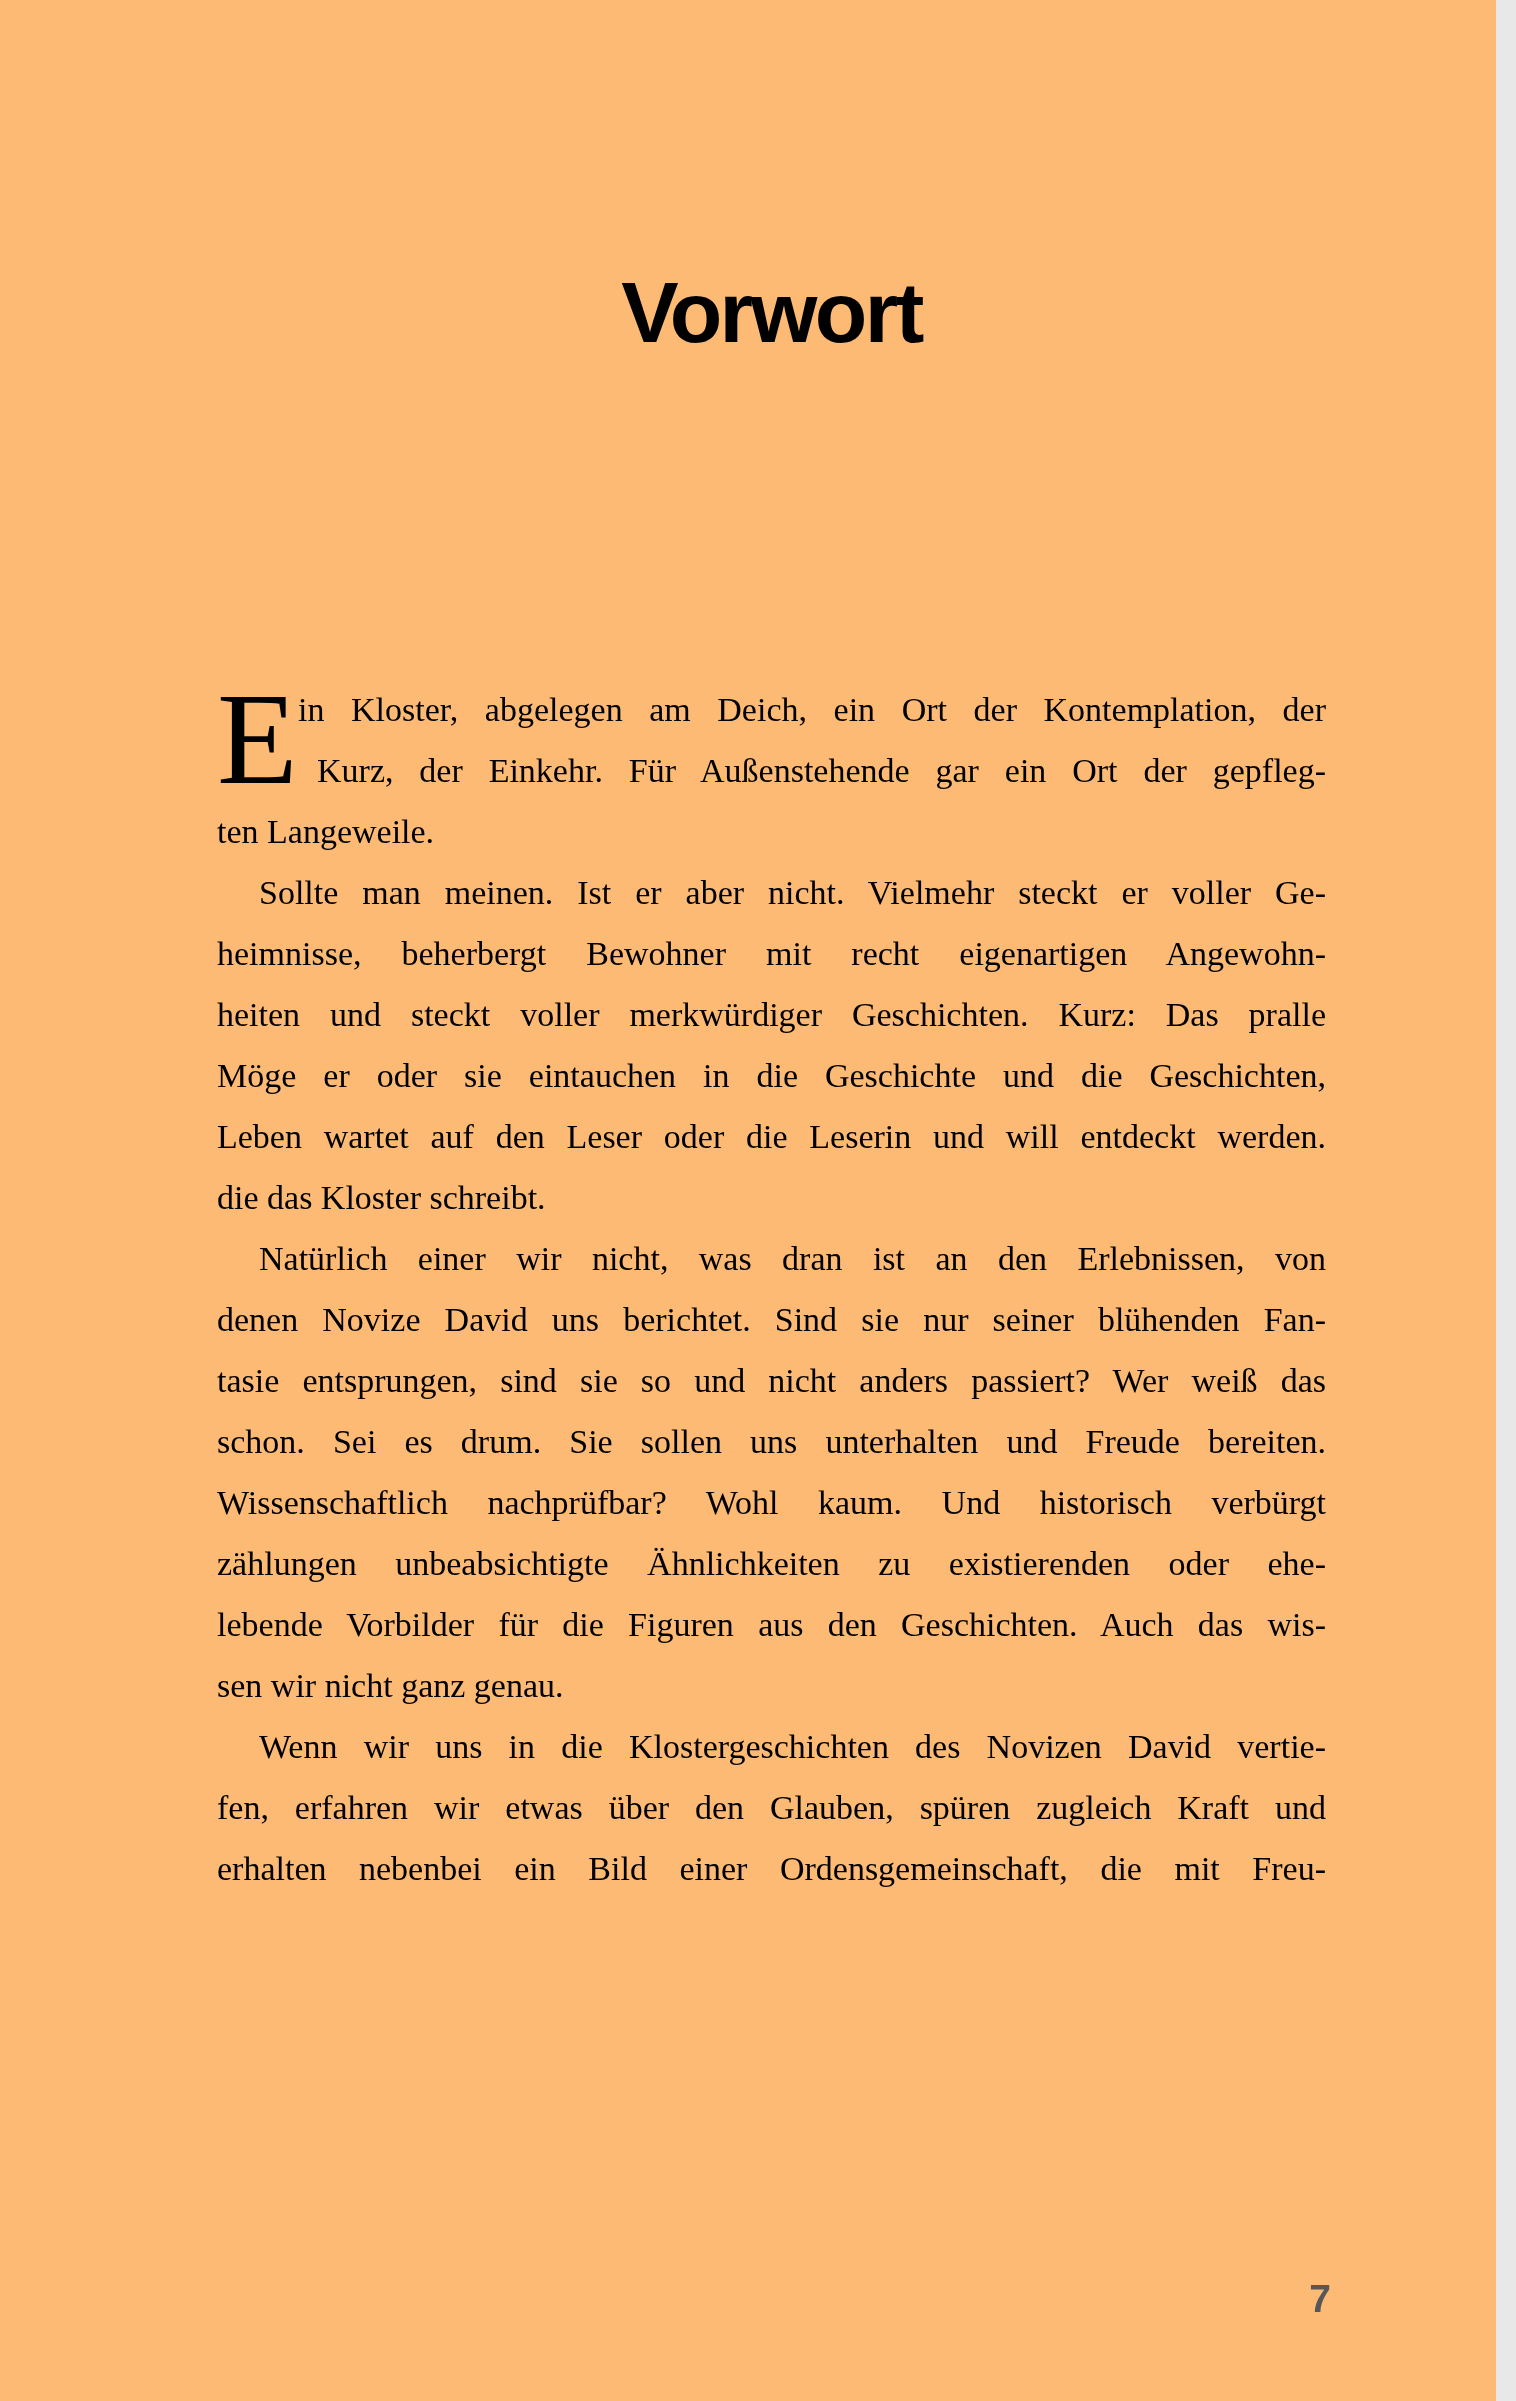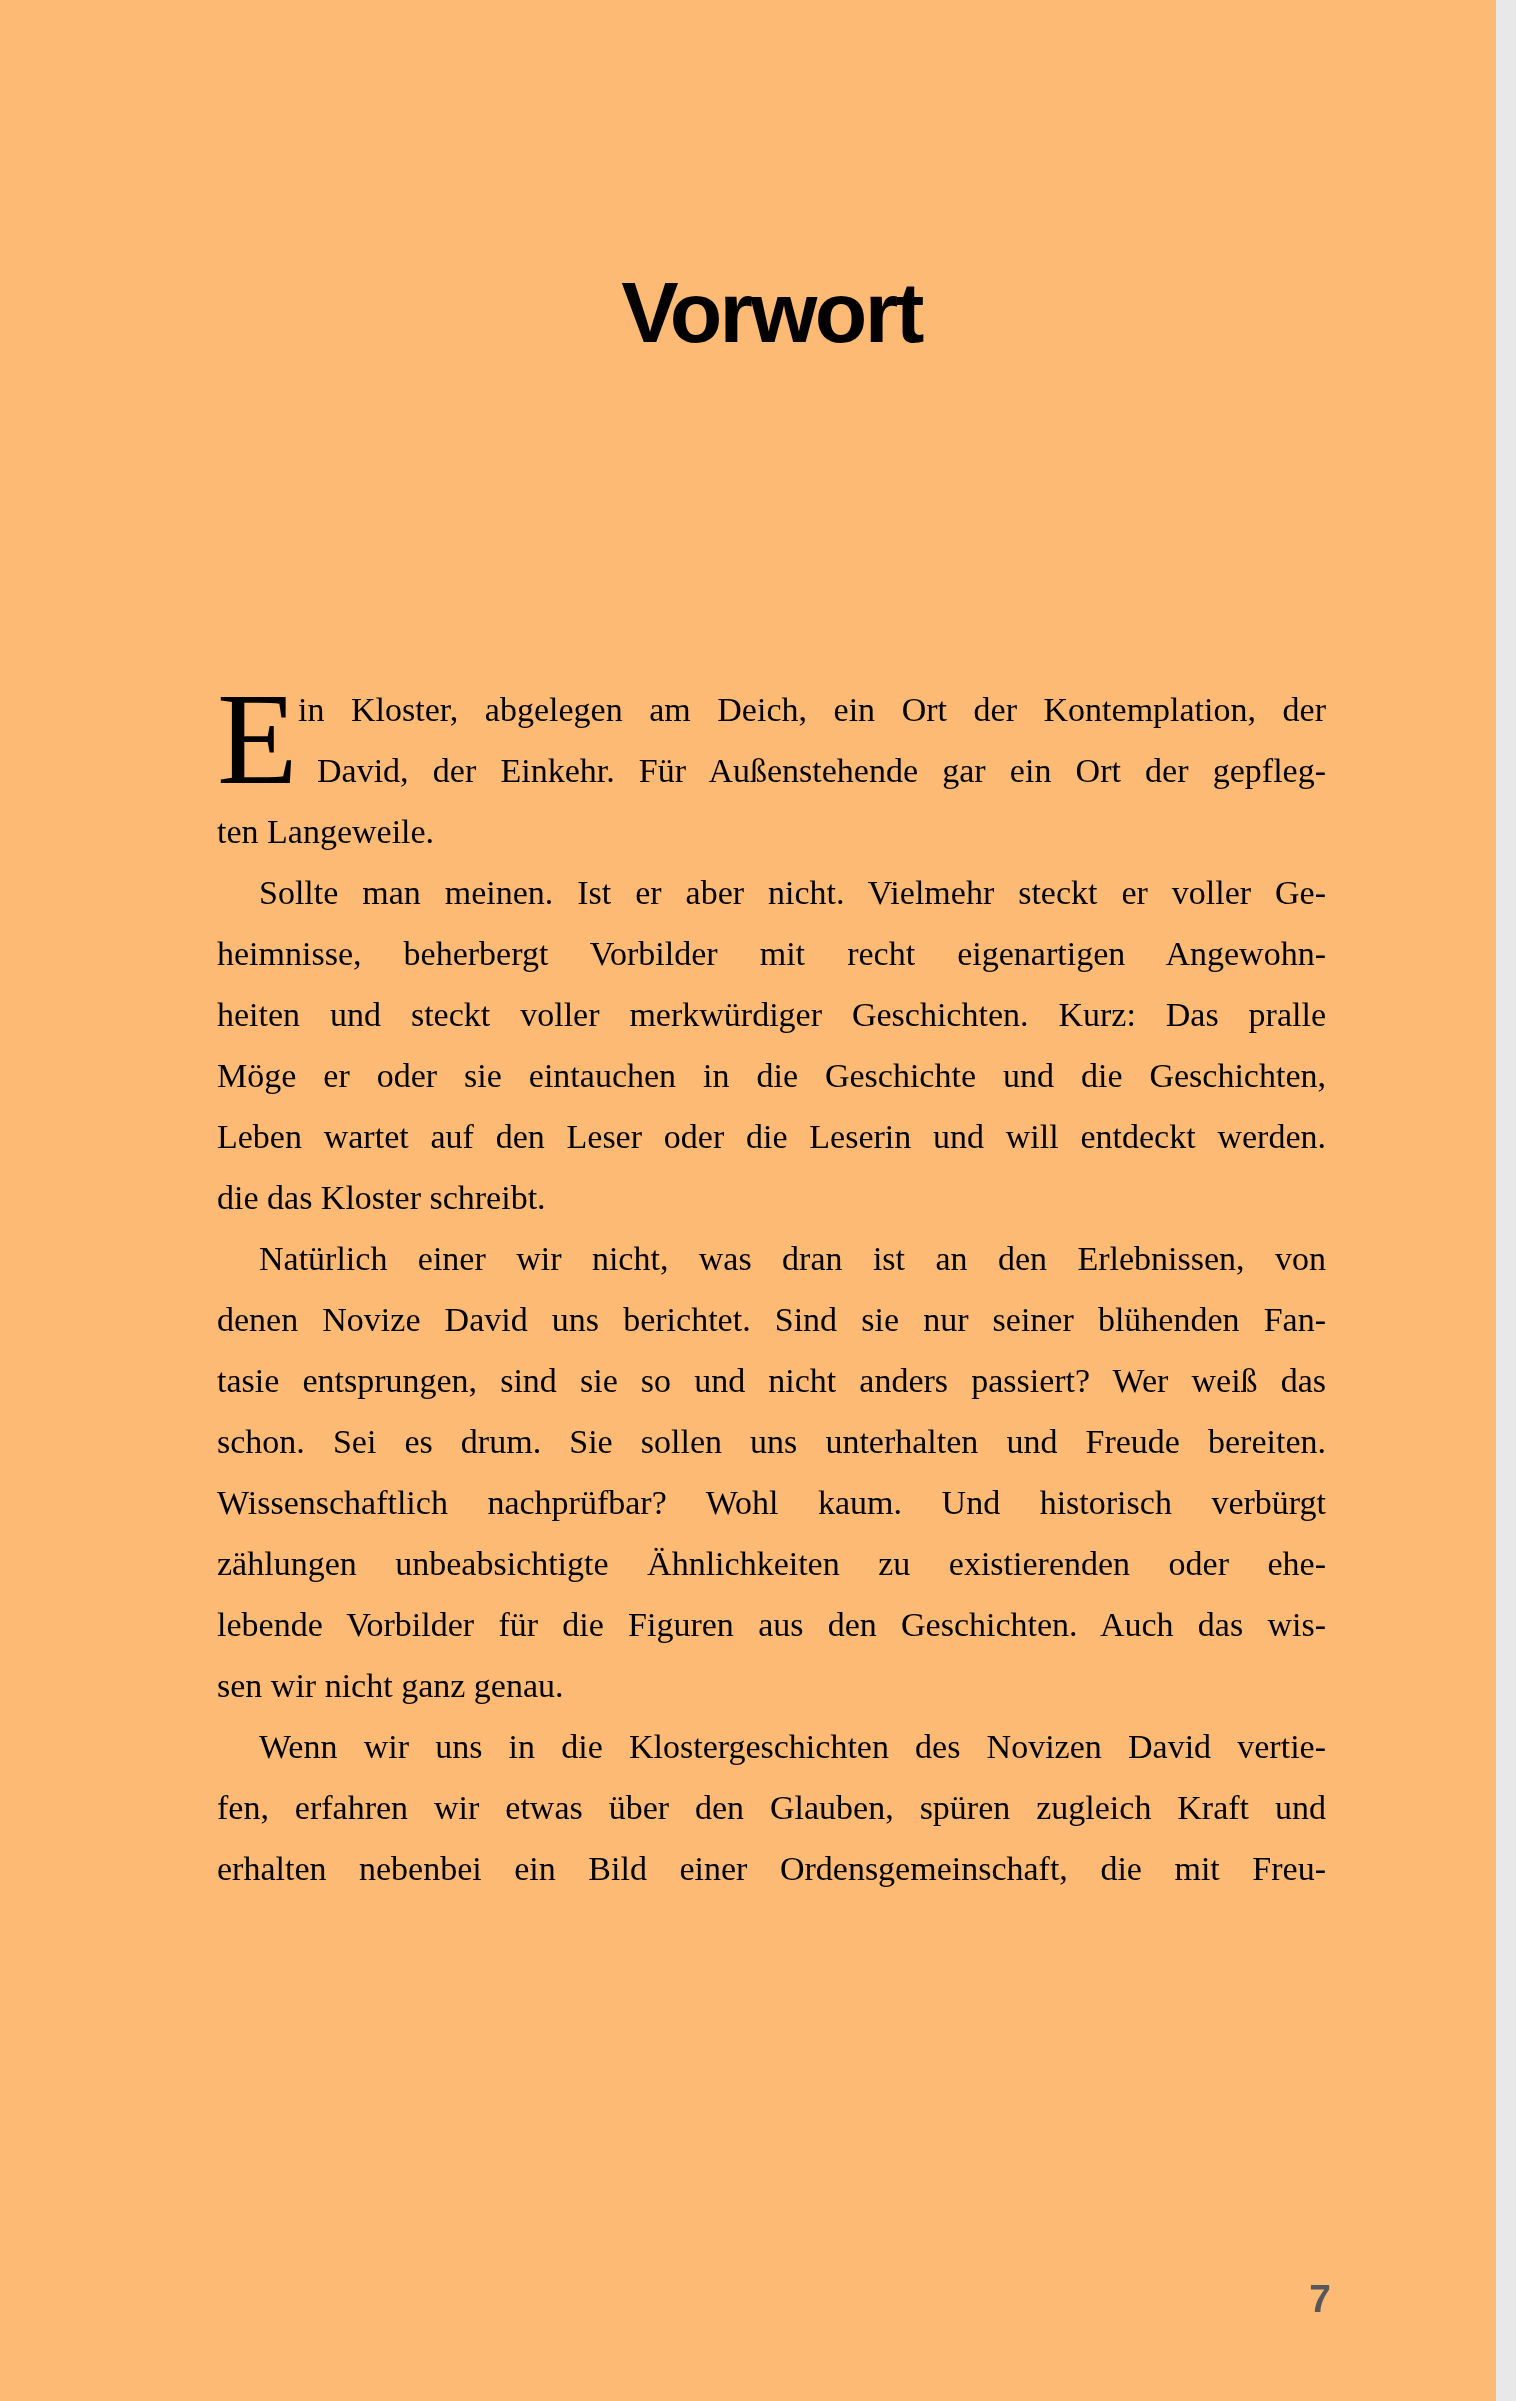--- a/index.html
+++ b/index.html
@@ -58,27 +58,27 @@
 
 <div class="page">
 
   <h1 class="title">Vorwort</h1>
 
   <div class="body-text">
 
     <div class="para p1">
       <span class="dropcap">E</span>
       <div class="line dc1">in Kloster, abgelegen am Deich, ein Ort der Kontemplation, der</div>
-      <div class="line dc2">David, der Einkehr. Für Außenstehende gar ein Ort der gepfleg-</div>
+      <div class="line dc2">Kurz, der Einkehr. Für Außenstehende gar ein Ort der gepfleg-</div>
       <div class="line end">ten Langeweile.</div>
     </div>
 
     <div class="para">
       <div class="line indent">Sollte man meinen. Ist er aber nicht. Vielmehr steckt er voller Ge-</div>
-      <div class="line">heimnisse, beherbergt Vorbilder mit recht eigenartigen Angewohn-</div>
+      <div class="line">heimnisse, beherbergt Bewohner mit recht eigenartigen Angewohn-</div>
       <div class="line">heiten und steckt voller merkwürdiger Geschichten. Kurz: Das pralle</div>
       <div class="line">Möge er oder sie eintauchen in die Geschichte und die Geschichten,</div>
       <div class="line">Leben wartet auf den Leser oder die Leserin und will entdeckt werden.</div>
       <div class="line end">die das Kloster schreibt.</div>
     </div>
 
     <div class="para">
       <div class="line indent">Natürlich einer wir nicht, was dran ist an den Erlebnissen, von</div>
       <div class="line">denen Novize David uns berichtet. Sind sie nur seiner blühenden Fan-</div>
       <div class="line">tasie entsprungen, sind sie so und nicht anders passiert? Wer weiß das</div>

